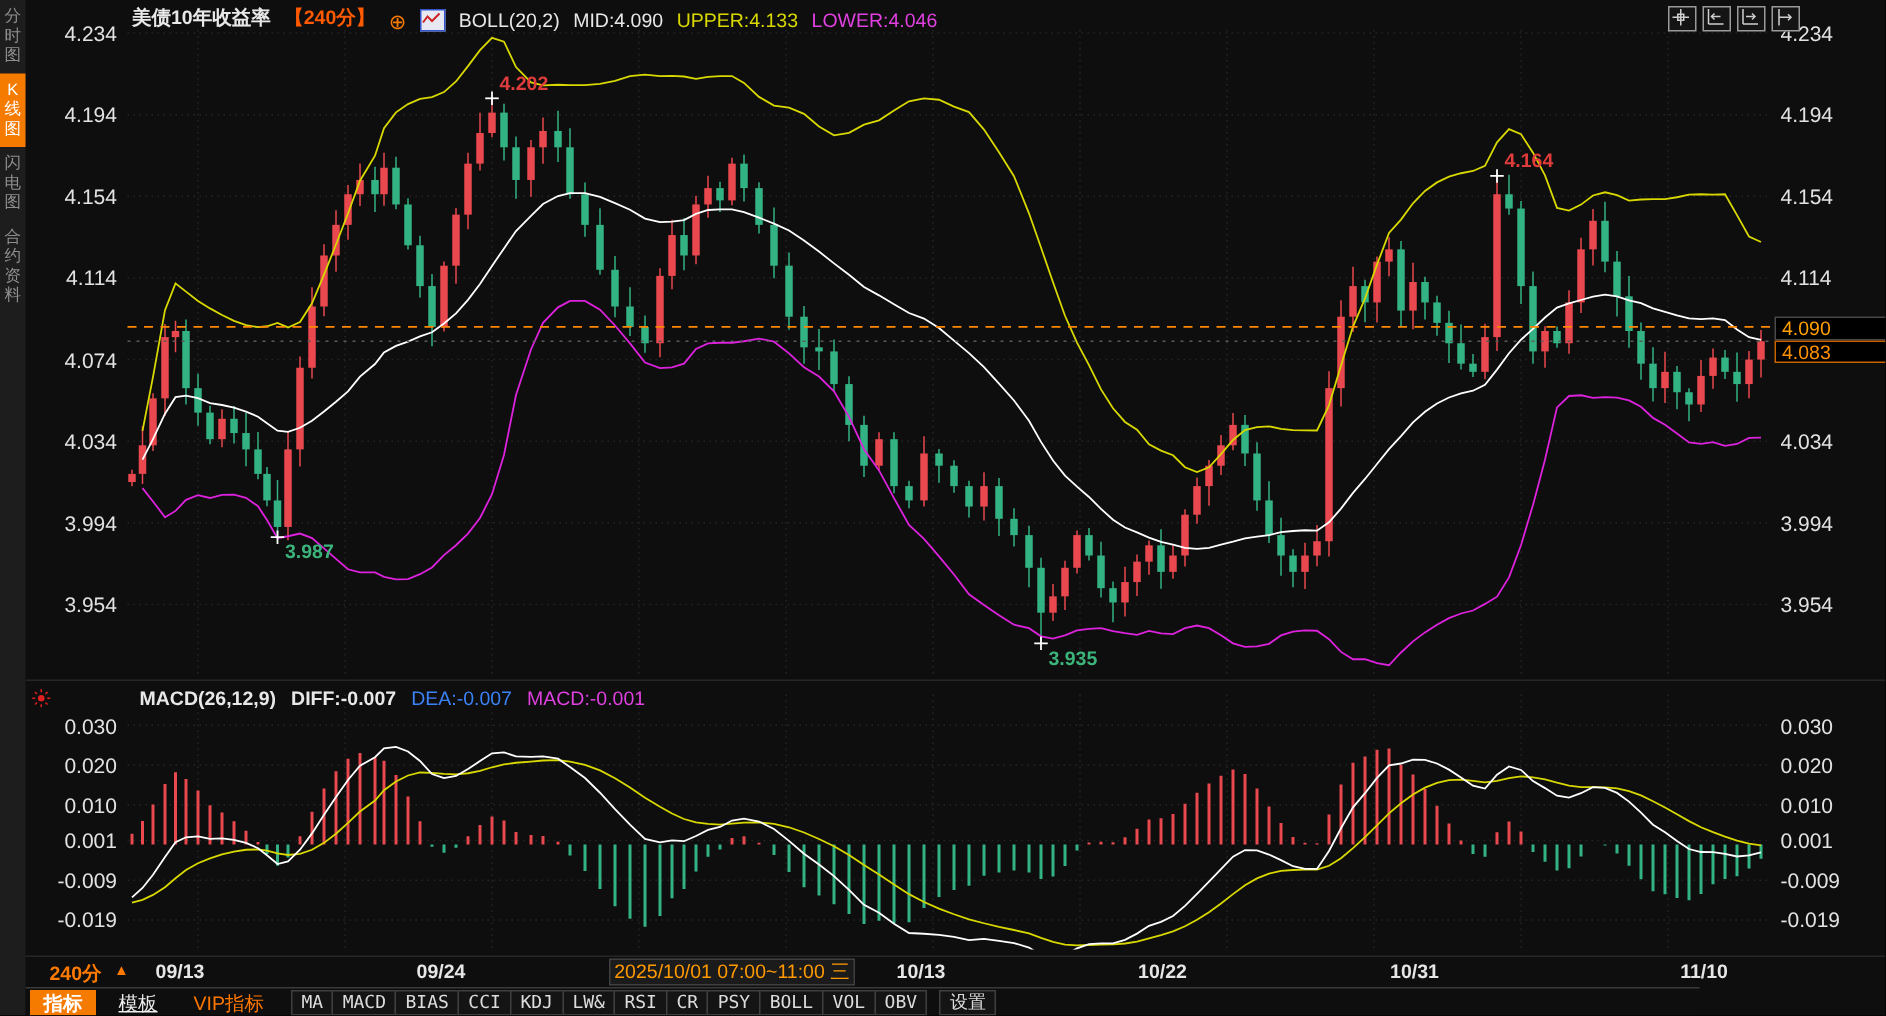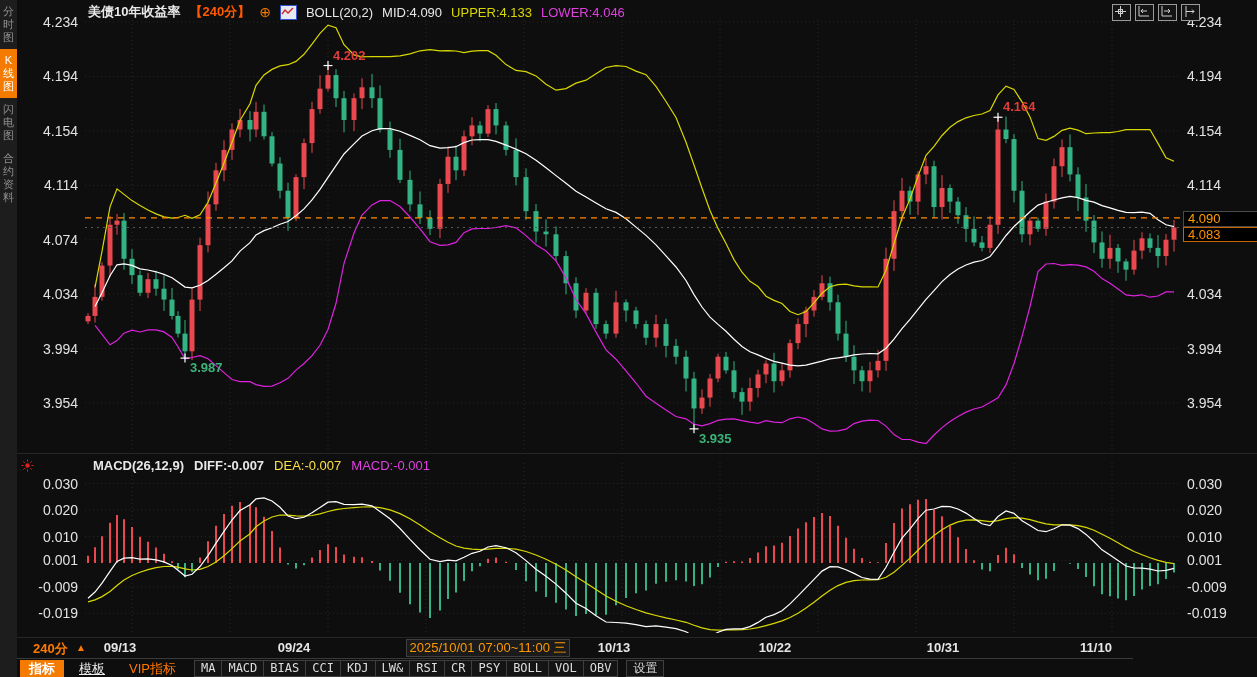--- a/index.html
+++ b/index.html
@@ -6,21 +6,21 @@
   #app{position:relative;width:1257px;height:677px;background:#0e0e0e;overflow:hidden;
        font-family:"Liberation Sans",sans-serif;-webkit-font-smoothing:antialiased;}
   svg{position:absolute;left:0;display:block;}
   
   .sidebar{position:absolute;left:0;top:0;width:17px;height:677px;background:#1d1d1d;z-index:6;}
   .side-item{width:17px;text-align:center;color:#8f8f8f;font-size:11px;line-height:13px;
              padding:5px 0;cursor:pointer;}
   .side-item.active{background:#f57a00;color:#fff;}
   .side-item span{display:block;}
   
-  .hdr{position:absolute;left:88px;top:3px;display:flex;gap:9px;align-items:center;
+  .hdr{position:absolute;left:88px;top:3px;display:flex;gap:9px;align-items:flex-end;
        font-size:13px;color:#e8e8e8;z-index:7;white-space:nowrap;}
   .hdr .title{font-weight:bold;}
   .hdr .period{color:#ff5a00;font-weight:bold;}
   .hdr .link-ico{color:#f57a00;font-size:14px;line-height:14px;cursor:pointer;}
   .hdr .chart-ico{width:15px;height:13px;background:#e8e8f2;border:1px solid #3355cc;cursor:pointer;}
   .hdr .upper{color:#d8d800;}
   .hdr .lower{color:#e040e0;}
   
   .tools{position:absolute;left:1112px;top:4px;display:flex;gap:4px;z-index:7;}
   .tool{width:17px;height:15px;border:1px solid #9a9a9a;background:#141414;cursor:pointer;}
@@ -36,21 +36,21 @@
              background:#000;border:1px solid #4a4a4a;color:#ffa000;font-size:13px;
              padding-left:4px;z-index:8;}
   .badge-last{position:absolute;left:1183px;top:227px;width:72px;height:13px;line-height:13px;
              background:#000;border:1px solid #c86400;color:#ff9000;font-size:13px;
              padding-left:4px;z-index:8;}
   
   .ann{position:absolute;font-size:13px;font-weight:bold;z-index:5;white-space:nowrap;}
   
   .macd-hdr{position:absolute;left:93px;top:458px;display:flex;gap:10px;font-size:13px;z-index:5;white-space:nowrap;}
   .macd-hdr .w{color:#e8e8e8;font-weight:bold;}
-  .macd-hdr .y{color:#fde047;}
+  .macd-hdr .y{color:#3b82f6;}
   .macd-hdr .m{color:#e040e0;}
   .starburst{position:absolute;left:21px;top:459px;z-index:5;}
   
   .xaxis{position:absolute;left:0;top:639px;width:1257px;height:18px;z-index:5;}
   .xlab{position:absolute;top:1px;transform:translateX(-50%);font-size:13px;font-weight:bold;color:#e6e6e6;}
   .xperiod{position:absolute;left:33px;top:1px;color:#ff7a00;font-size:13px;font-weight:bold;cursor:pointer;}
   .xarrow{position:absolute;left:76px;top:3px;color:#ff7a00;font-size:10px;cursor:pointer;}
   .xhl{position:absolute;top:0;height:16px;line-height:16px;text-align:center;background:#1b1b1b;
        border:1px solid #3f3f3f;color:#ff9900;font-size:13px;}
   
@@ -640,21 +640,21 @@
 
   <div class="xaxis" id="xaxis">
     <span class="xperiod">240分</span>
     <span class="xarrow">▲</span>
     <span class="xhl" id="xhl" style="left: 406px; width: 162px;">2025/10/01 07:00~11:00 三</span>
   <span class="xlab" style="left: 120px;">09/13</span>
       <span class="xlab" style="left: 294px;">09/24</span>
       <span class="xlab" style="left: 614px;">10/13</span>
       <span class="xlab" style="left: 775px;">10/22</span>
       <span class="xlab" style="left: 943px;">10/31</span>
-      <span class="xlab" style="left: 1096px;">11/10</span>
+      <span class="xlab" style="left: 1136px;">11/10</span>
     </div>
 
   <div class="btoolbar" id="btoolbar">
       <span class="bt active">指标</span>
       <span class="bt plain">模板</span>
       <span class="bt vip">VIP指标</span>
       <div class="tabs">
         <span class="tab">MA</span>
         <span class="tab">MACD</span>
         <span class="tab">BIAS</span>

